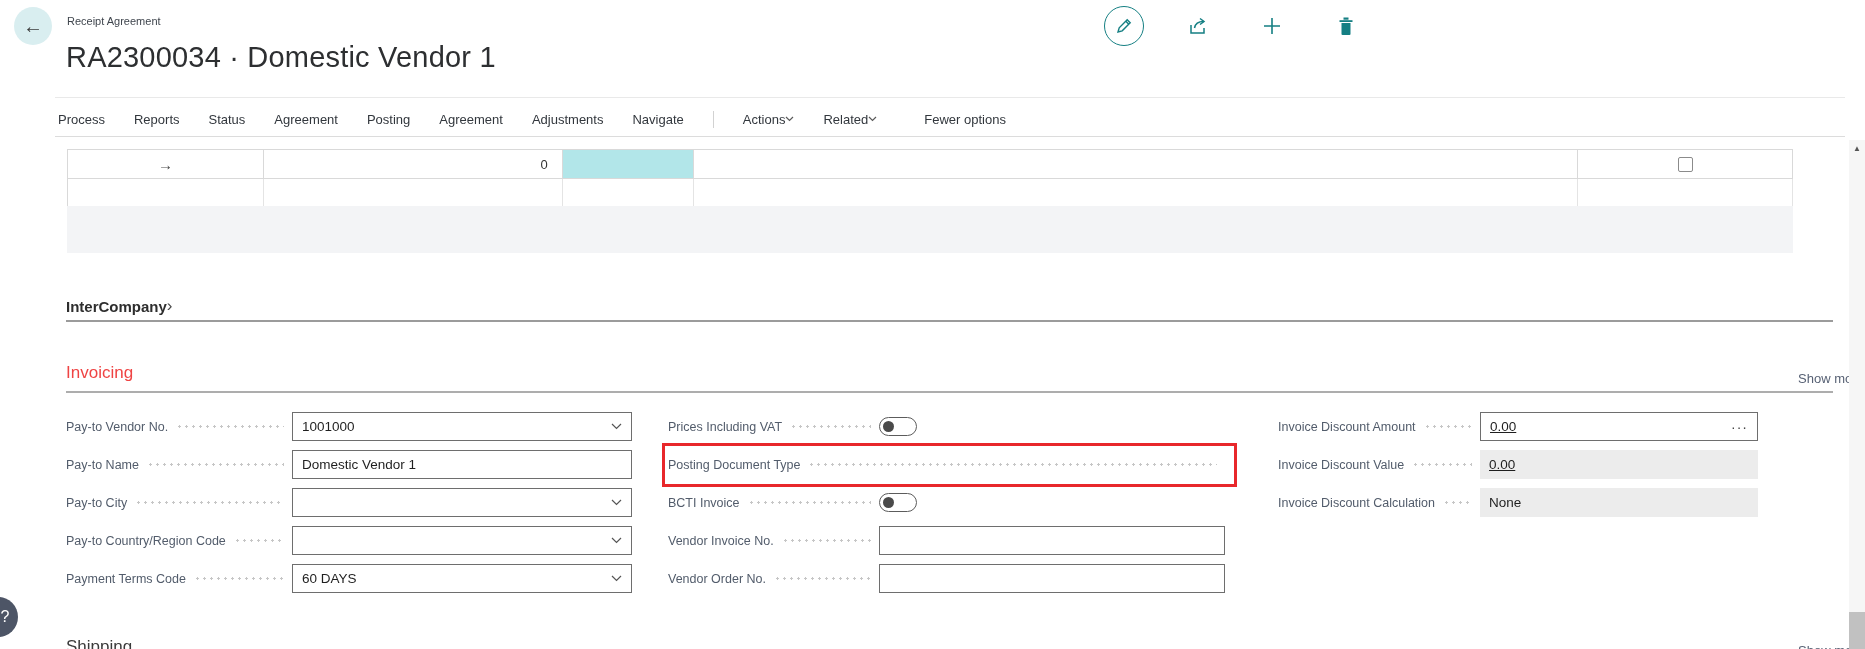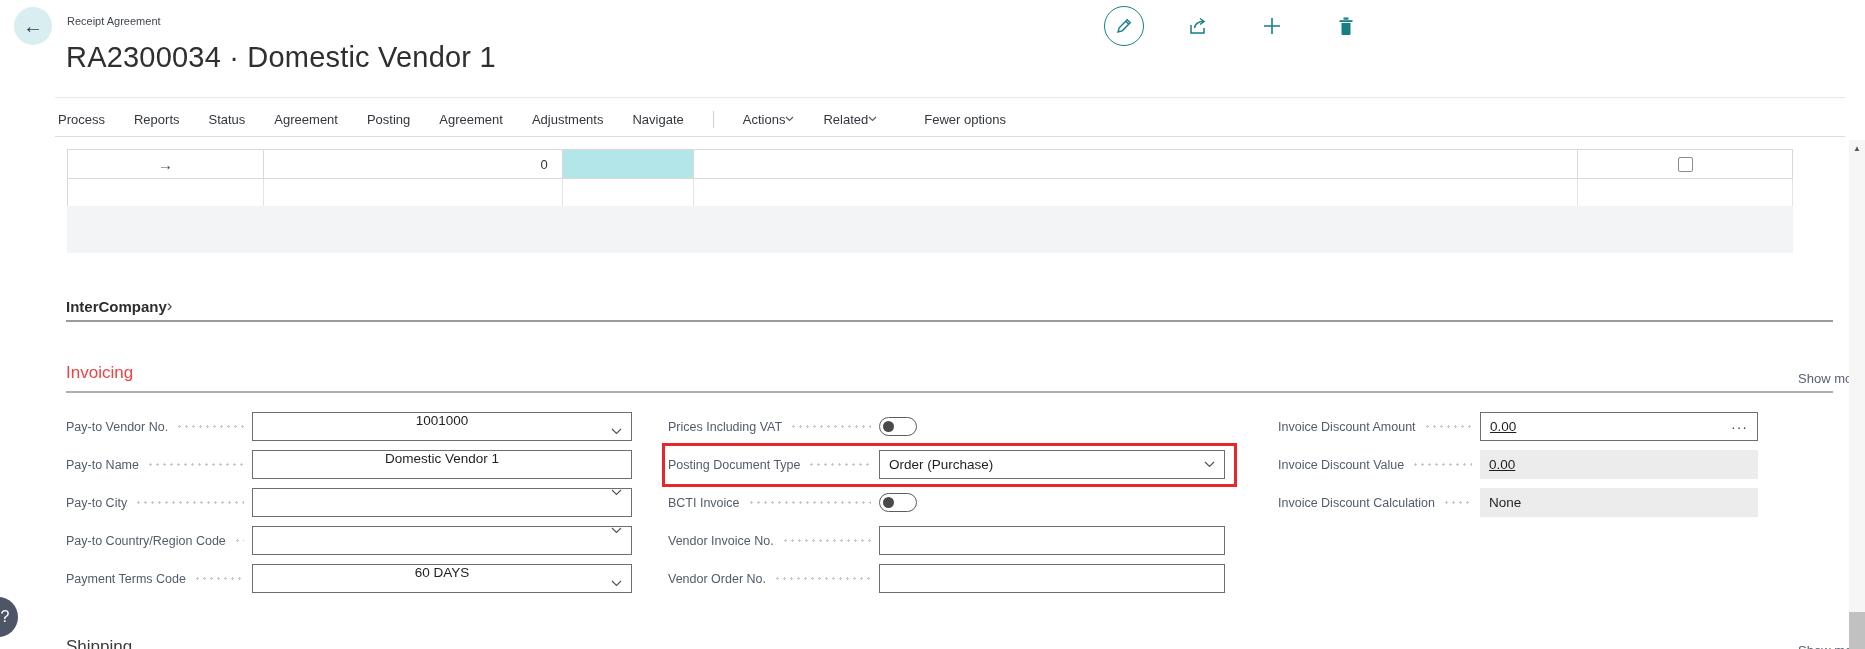--- a/index.html
+++ b/index.html
@@ -53,21 +53,21 @@
   .fcol1{ left:66px;  width:566px; }
   .fcol2{ left:668px; width:557px; }
   .fcol3{ left:1278px; width:480px; }
   .frow{ display:flex; align-items:center; height:29px; margin-bottom:9px; }
   .flabel{ font-size:12.5px; color:#525c6b; white-space:nowrap; cursor:default; }
   .leader{ flex:1; height:3px; margin:0 8px;
     background-image:radial-gradient(circle, #c6c6c6 1px, transparent 1.3px);
     background-size:7px 3px; background-repeat:repeat-x; background-position:left center; }
   .ctrl{ height:29px; display:flex; align-items:center; background:#fff;
     border:1px solid #6e6e6e; padding:0 9px; font-size:13.5px; color:#1f1f1f; }
-  .w1{ width:380px;flex-direction:column; } .w2{ width:346px; } .w3{ width:278px; }
+  .w1{ width:340px; } .w2{ width:346px; } .w3{ width:278px; }
   .ctrl .chev-dn{ margin-left:auto; flex:none; }
   .ctrl-plain{ border:none; background:#ececec; }
   .val-right{ flex:1; text-align:left;text-decoration:underline; }
   .assist{ margin-left:9px; font-size:14px; color:#444; letter-spacing:1px; cursor:pointer; }
   .togglewrap{ width:346px; display:flex; align-items:center; }
   .toggle{ position:relative; width:38px; height:19px; border:1px solid #5c5c5c; border-radius:10px; background:#fff; cursor:pointer; }
   .toggle .knob{ position:absolute; left:3px; top:3px; width:11px; height:11px; border-radius:50%; background:#4a4a4a; }
   .red-highlight{ position:absolute; left:662px; top:443px; width:575px; height:44px;
     border:3px solid #e8272b; pointer-events:none; }
   
@@ -255,28 +255,20 @@
       <span class="leader"></span>
       <div class="togglewrap">
         <span class="toggle">
             <span class="knob"></span>
           </span>
       </div>
     </div>
     <div class="frow">
       <span class="flabel">Posting Document Type</span>
       <span class="leader"></span>
-      <div class="ctrl w2">
-        <span>Order (Purchase)</span>
-        <span class="chev-dn">
-          <svg width="11" height="7" viewBox="0 0 11 7" fill="none" stroke="#555" stroke-width="1.2">
-              <path d="M1 1l4.5 4.5L10 1"></path>
-            </svg>
-        </span>
-      </div>
     </div>
     <div class="frow">
       <span class="flabel">BCTI Invoice</span>
       <span class="leader"></span>
       <div class="togglewrap">
         <span class="toggle">
             <span class="knob"></span>
           </span>
       </div>
     </div>

